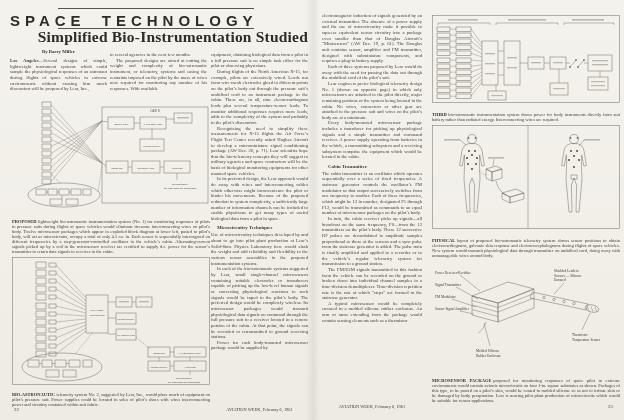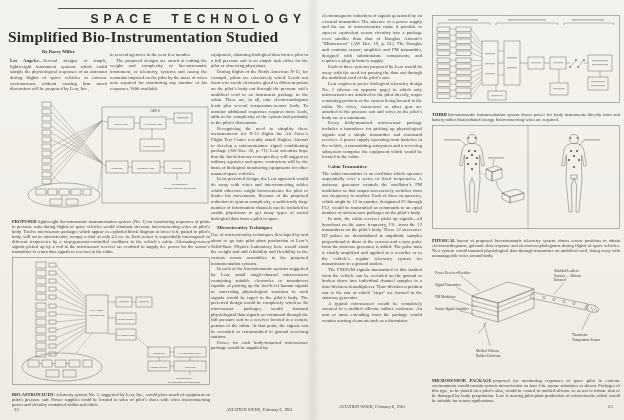--- a/index.html
+++ b/index.html
@@ -2,23 +2,23 @@
 <html><head>
 <meta charset="utf-8">
 <style>
   html,body{margin:0;padding:0;background:#d8d5cd;}
   .spread{position:relative;width:624px;height:420px;background:linear-gradient(180deg,#f4f2ec 0%,#f1efe8 60%,#edebe3 100%);
     overflow:hidden;font-family:"Liberation Serif",serif;color:#433f37;-webkit-text-size-adjust:none;}
   .abs{position:absolute;}
   .gutter{left:306px;top:0;width:14px;height:420px;
     background:linear-gradient(90deg,rgba(0,0,0,0) 0%,rgba(60,55,45,.08) 50%,rgba(0,0,0,0) 100%);}
   .rule{background:#58544b;height:1px;}
-  .kicker{left:10px;top:12px;width:296px;text-align:right;font-family:"Liberation Sans",sans-serif;
-    font-weight:bold;font-size:12px;letter-spacing:5px;word-spacing:7px;color:#2f2c26;}
-  .headline{left:8px;top:28px;width:300px;text-align:left;font-weight:bold;font-size:15.5px;
+  .kicker{left:10px;top:12px;width:296px;text-align:left;font-family:"Liberation Sans",sans-serif;
+    font-weight:bold;font-size:15px;letter-spacing:5px;word-spacing:7px;color:#2f2c26;}
+  .headline{left:8px;top:28px;width:300px;text-align:right;font-weight:bold;font-size:15.5px;
     letter-spacing:.2px;color:#2f2c26;white-space:nowrap;}
   .byline{left:10px;top:49px;width:97px;text-align:center;font-weight:bold;font-size:4.8px;color:#3d3931;}
   .col{font-size:4.7px;line-height:5.65px;text-align:justify;overflow:hidden;}
   .col p{margin:0;}
   .col p.ind{text-indent:6px;}
   .c1{left:10px;top:58px;width:97px;height:41px;}
   .c2{left:110px;top:52px;width:97px;height:46px;}
   .c3{left:211px;top:52px;width:97px;height:348px;}
   .rc1{left:322px;top:13px;width:100px;height:388px;}
   .subhead{font-weight:bold;font-size:4.9px;margin:3.5px 0 1.5px 0 !important;text-indent:6px;}

